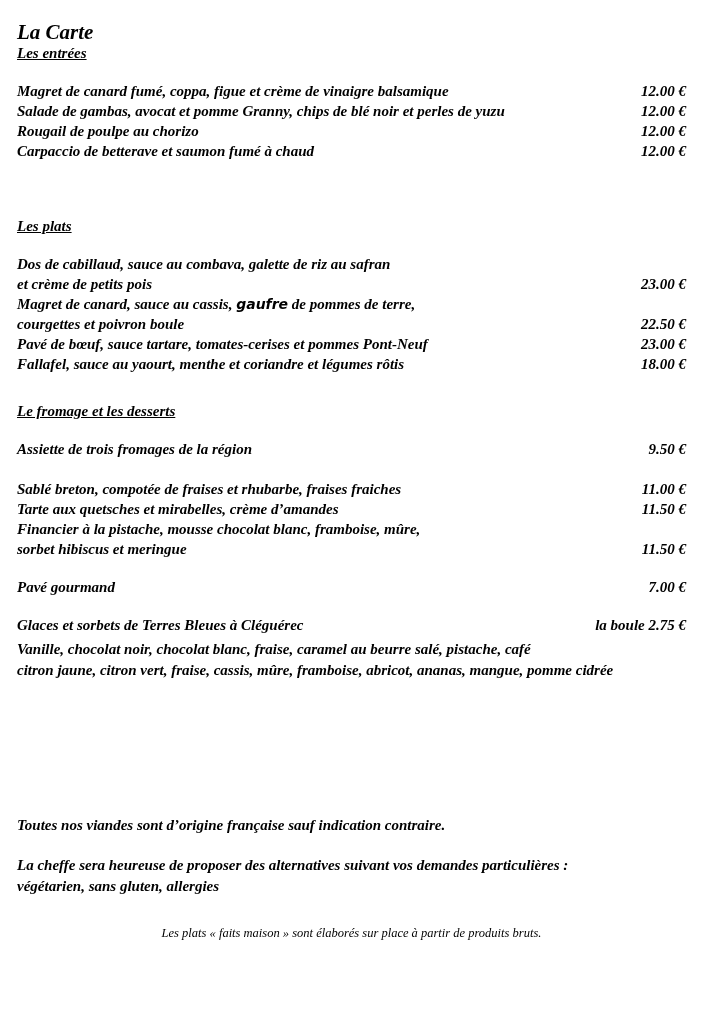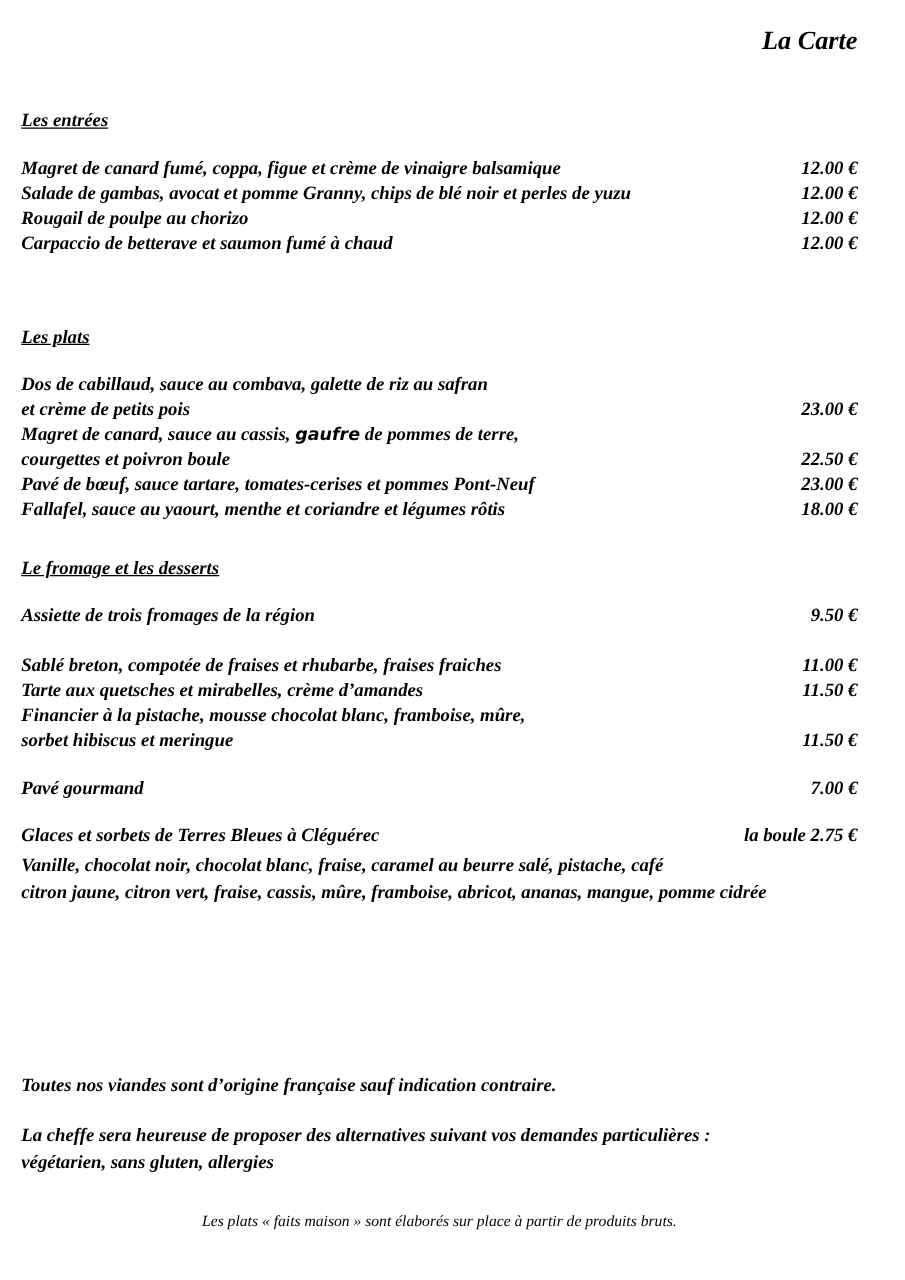--- a/index.html
+++ b/index.html
@@ -7,28 +7,28 @@
   body {
     width: 724px;
     height: 1024px;
     font-family: "Liberation Serif", serif;
     color: #000000;
     overflow: hidden;
   }
   .page { padding: 20px 38px 0 17px; }
 
   .title {
-    text-align: right;
+    text-align: left;
     font-size: 21px;
     font-weight: bold;
     font-style: italic;
     line-height: 24px;
   }
 
-  .section-entrees { margin-top: 44px; }
+  .section-entrees { }
   .section-plats { margin-top: 56px; }
   .section-desserts { margin-top: 28px; }
 
   .section-heading {
     font-size: 15px;
     font-weight: bold;
     font-style: italic;
     text-decoration: underline;
     line-height: 19px;
   }

